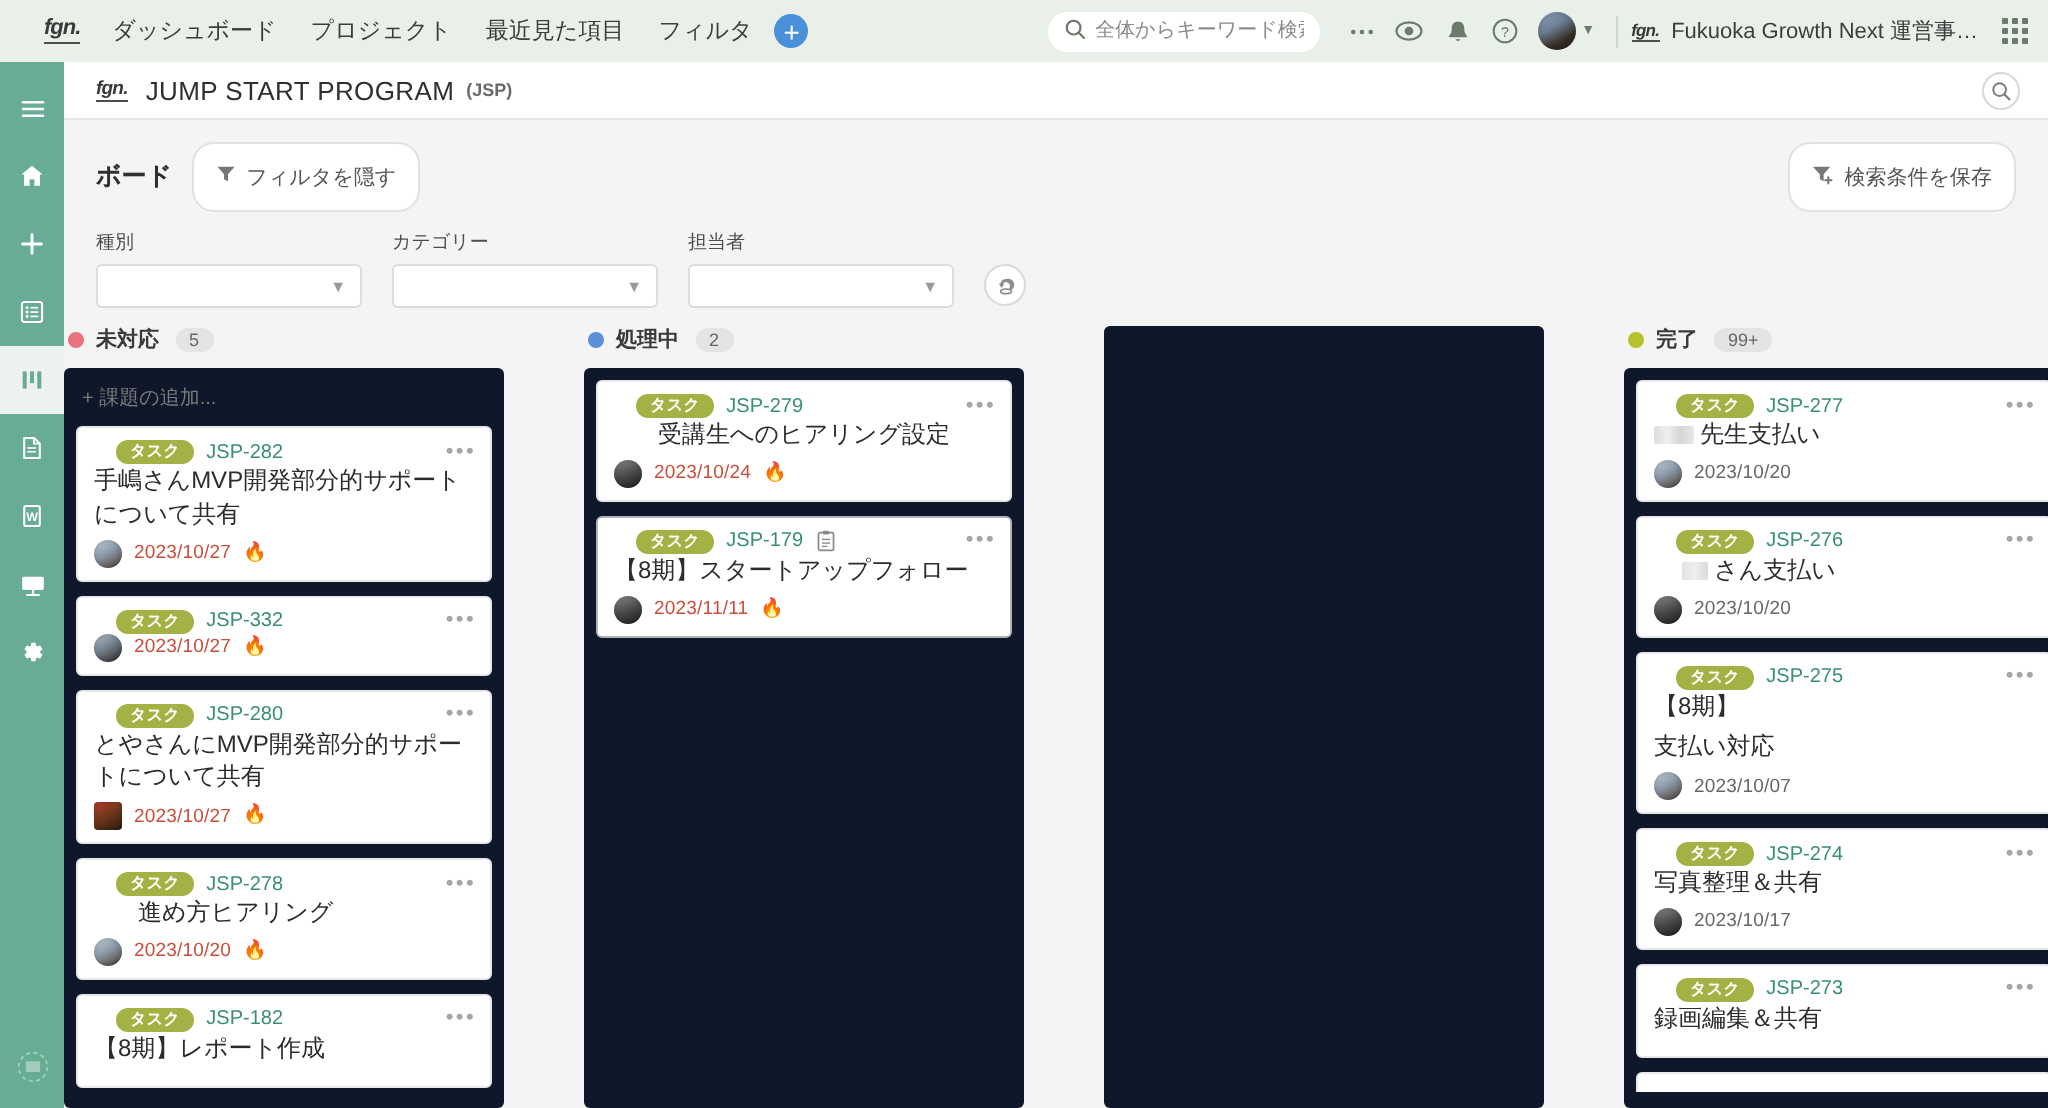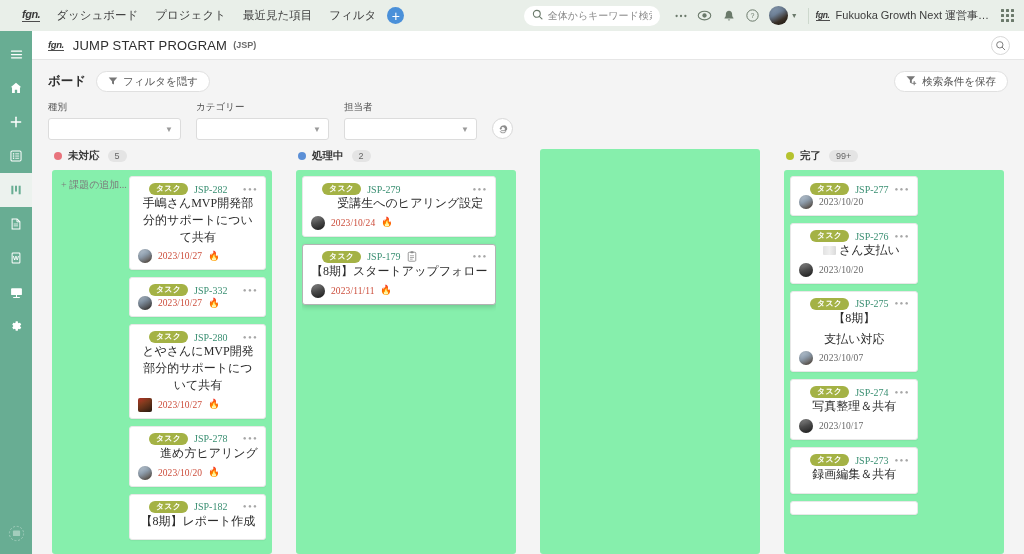--- a/index.html
+++ b/index.html
@@ -111,21 +111,21 @@
     margin-left: auto; width: 19px; height: 19px; border-radius: 50%;
     border: 1px solid #d8d8d8; display: flex; align-items: center;
     justify-content: center; cursor: pointer; color: #7a7a7a;
   }
 
   
   .toolbar { background: #f4f4f4; padding: 11px 16px 0 16px; }
   .tb-row1 { display: flex; align-items: center; }
   .tb-title { font-size: 12.5px; font-weight: bold; color: #2f2f2f; margin-right: 10px; }
   .pill {
-    height: 21px; border-radius: 11px; background: #fff;
+    height: 35px; border-radius: 11px; background: #fff;
     border: 1px solid #e0e0e0; display: inline-flex; align-items: center;
     gap: 5px; padding: 0 11px; font-size: 10.5px; color: #555;
     cursor: pointer; white-space: nowrap;
   }
   .tb-save { margin-left: auto; }
   .tb-row2 { display: flex; align-items: flex-end; gap: 15px; margin-top: 9px; }
   .field { display: flex; flex-direction: column; }
   .field-label { font-size: 9.5px; color: #4d4d4d; margin-bottom: 4px; }
   .select {
     width: 133px; height: 22px; background: #fff;
@@ -136,37 +136,37 @@
   .select .caret { margin-left: auto; color: #9a9a9a; font-size: 8px; }
   .reset-btn {
     width: 21px; height: 21px; border-radius: 50%;
     border: 1px solid #d8d8d8; background: #fff;
     display: flex; align-items: center; justify-content: center;
     cursor: pointer; color: #8d8d8d; margin-bottom: 1px;
   }
 
   
   .board {
-    flex: 1; display: flex; gap: 0; padding: 9px 12px 0 20px;
-    min-height: 0; overflow: hidden; text-align: center;
+    flex: 1; display: flex; gap: 16px; padding: 9px 12px 0 0;
+    min-height: 0; overflow: hidden;
   }
   .col { width: 220px; min-width: 220px; display: flex; flex-direction: column; margin-right: 24px; min-height: 0; }
   .col:last-child { margin-right: 0; }
   .col-head { display: flex; align-items: center; gap: 6px; padding: 0 2px 7px 2px; }
   .dot { width: 8px; height: 8px; border-radius: 50%; flex: 0 0 auto; }
   .col-name { font-size: 10.5px; font-weight: bold; color: #3a3a3a; }
   .col-count {
     font-size: 9px; color: #666; background: #e4e4e4;
     border-radius: 9px; padding: 1.5px 7px; line-height: 1;
     margin-left: 2px;
   }
   .col-body {
-    flex: 1; background: #86efac; border-radius: 3px;
+    flex: 1; background: #0f172a; border-radius: 3px;
     padding: 6px 6px 8px 6px; min-height: 0; overflow: hidden;
-    display: flex; flex-direction: row; font-family: Liberation Serif, serif;
+    display: flex; flex-direction: column;
   }
   .add-issue {
     font-size: 10px; color: #7b7b7b; padding: 2px 2px 7px 3px;
     cursor: pointer; white-space: nowrap;
   }
   .cards { display: flex; flex-direction: column; gap: 7px; overflow: hidden; }
 
   .card {
     background: #fff; border: 1px solid #e8e8e8; border-radius: 3px;
     padding: 6px 7px 6px 7px; cursor: pointer;
@@ -577,20 +577,21 @@
               <span class="col-count">99+</span>
             </div>
             <div class="col-body">
               <div class="cards">
                 <div class="card">
                   <div class="card-top">
                     <span class="tag">タスク</span>
                     <span class="card-key">JSP-277</span>
                     <span class="card-dots">•••</span>
                   </div>
+                  <div class="card-title redacted-a">先生支払い</div>
                   <div class="card-foot">
                     <span class="av a"></span>
                     <span class="card-date plain">2023/10/20</span>
                   </div>
                 </div>
                 <div class="card">
                   <div class="card-top">
                     <span class="tag">タスク</span>
                     <span class="card-key">JSP-276</span>
                     <span class="card-dots">•••</span>

